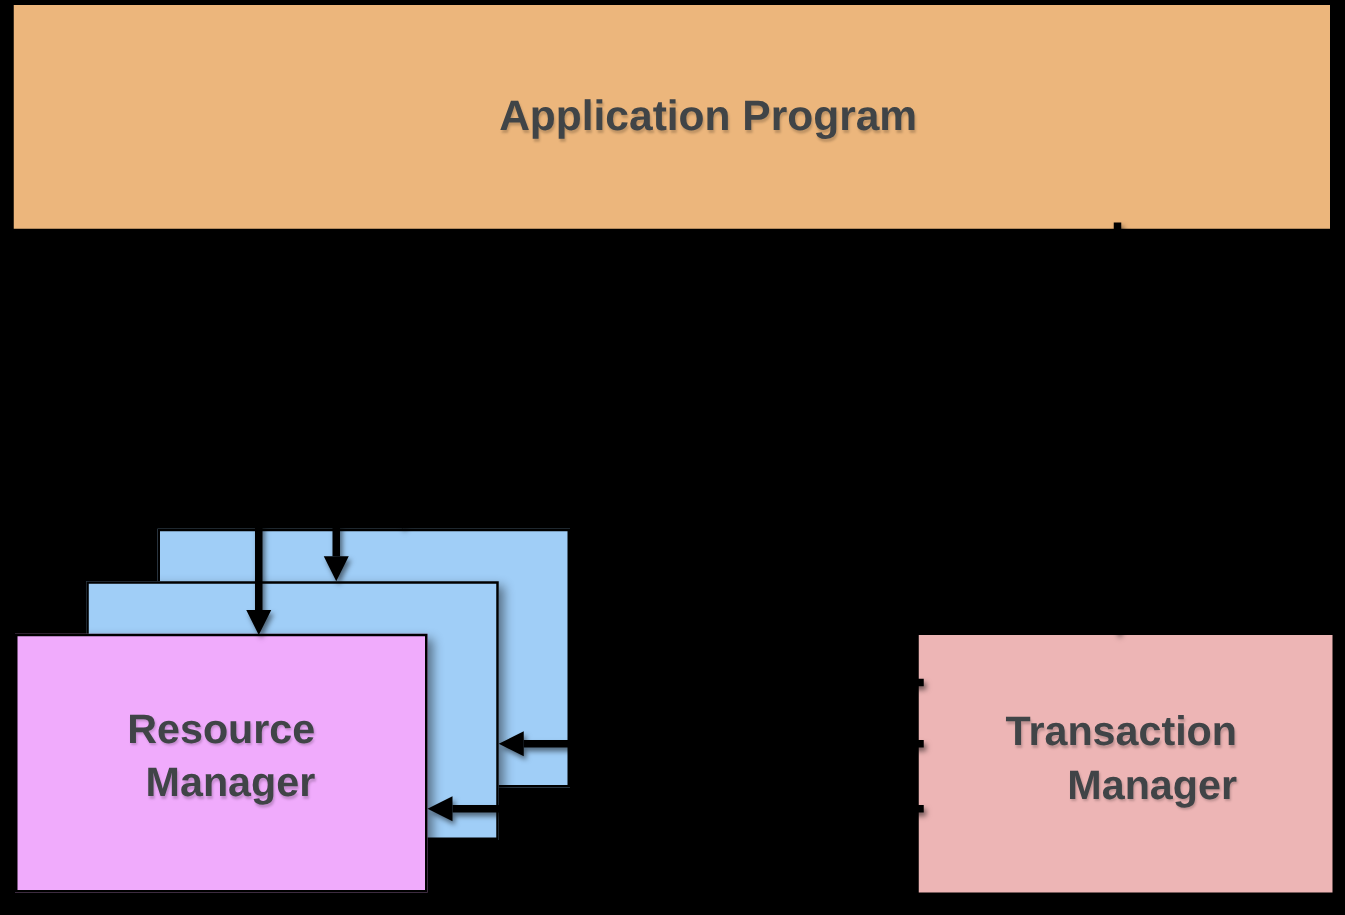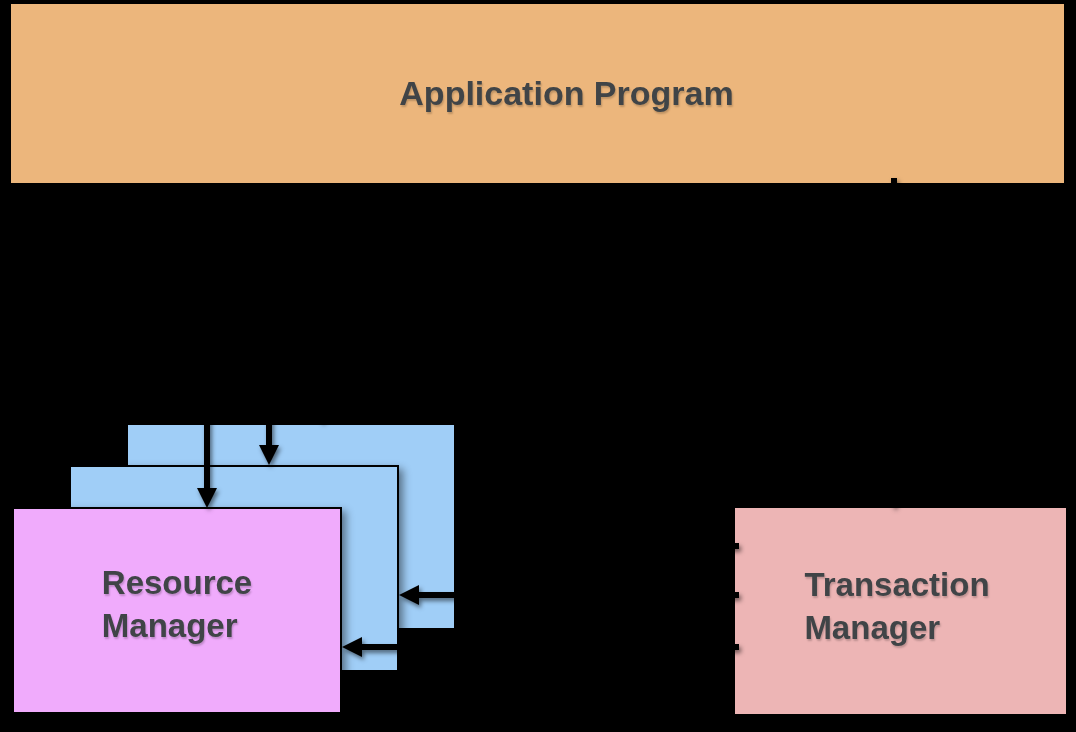--- a/index.html
+++ b/index.html
@@ -12,21 +12,21 @@
   }
   .box{
     position:absolute;
     box-sizing:border-box;
     display:flex;align-items:center;justify-content:center;
     box-shadow:4px 4px 8px rgba(0,0,0,0.45);
   }
   .box-label{
     color:#404447;
     font-weight:bold;
-    text-align:left;
+    text-align:right;
     white-space:pre-line;
     line-height:1.3;
     text-shadow:1px 2px 2px rgba(0,0,0,0.2);
   }
   .ap-box{left:11px;top:4px;width:1053px;height:179px;z-index:1;}
   .ap-box .box-label{font-size:34px;transform:translateX(29px);}
   .rm-box{width:330px;height:207px;border:2px solid #000;}
   .rm-back{left:126px;top:423px;z-index:1;}
   .rm-mid{left:69px;top:465px;z-index:2;}
   .rm-front{left:12px;top:507px;z-index:3;}

